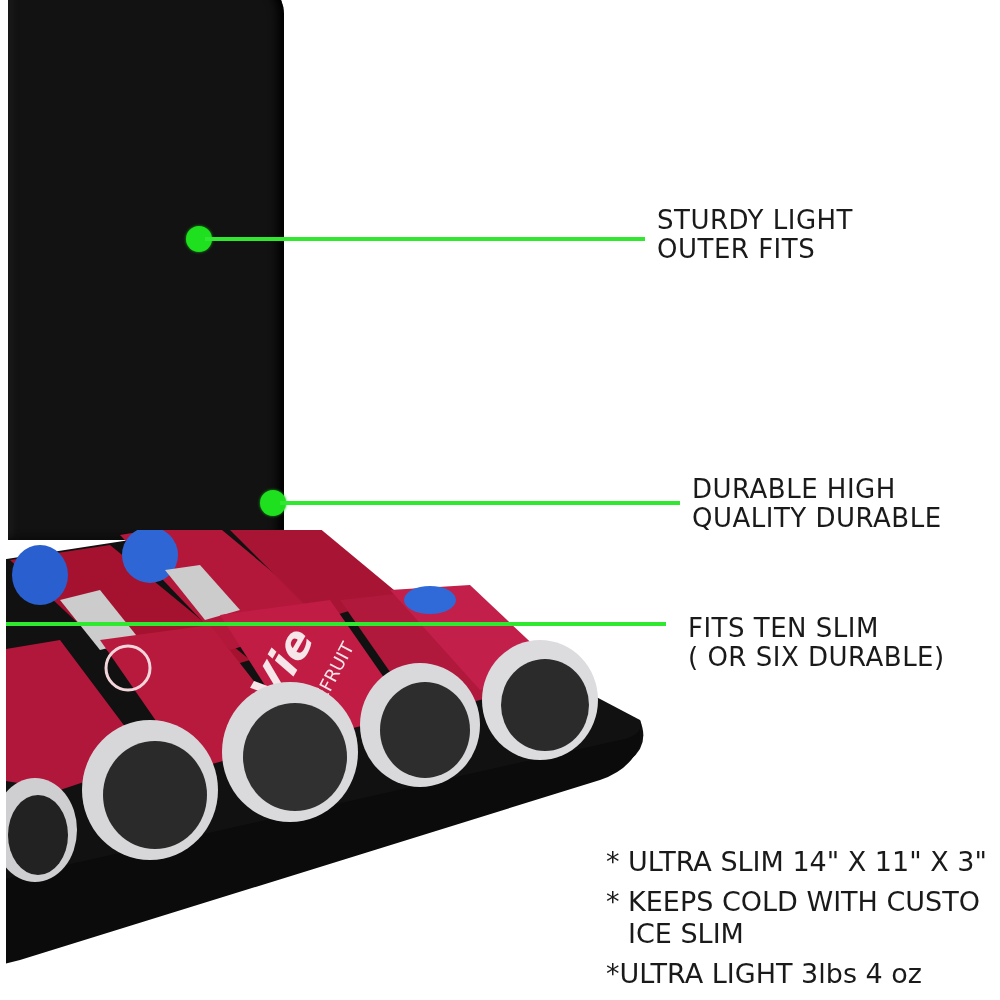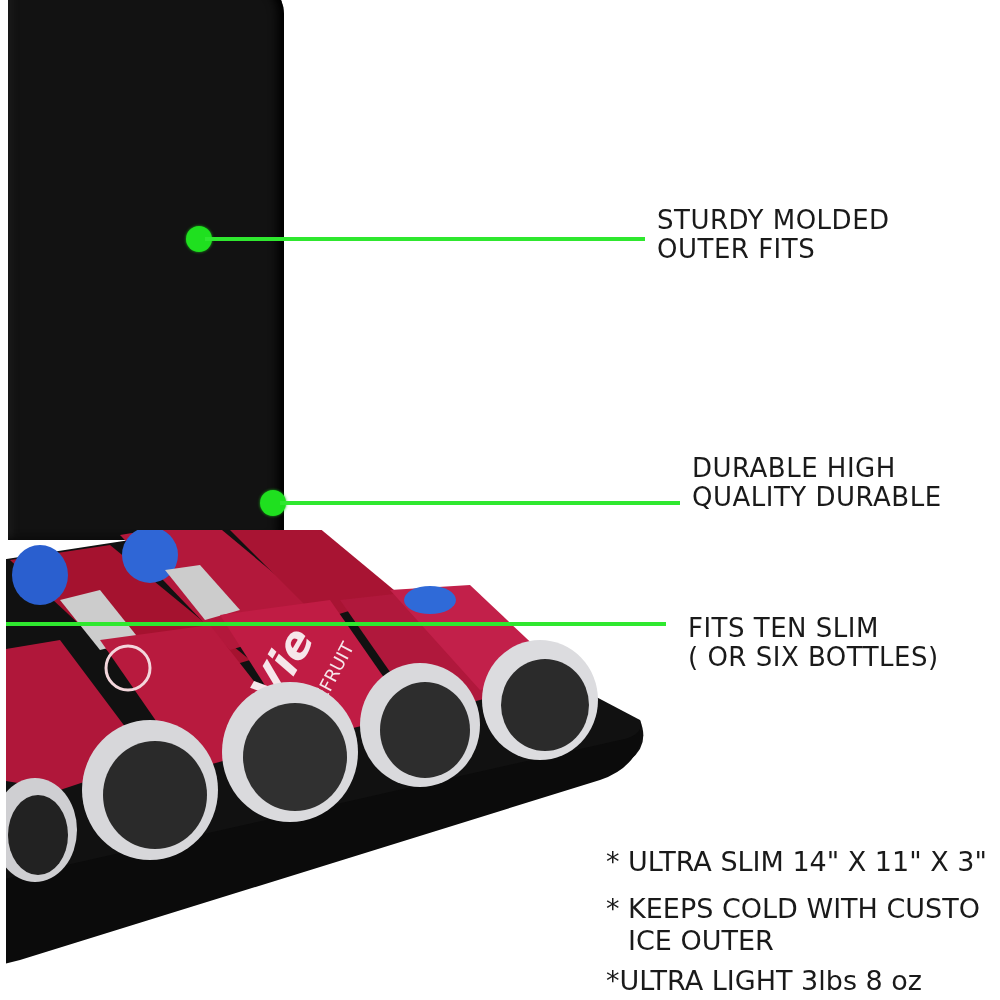--- a/index.html
+++ b/index.html
@@ -61,35 +61,35 @@
     <ellipse cx="540" cy="700" rx="58" ry="60" fill="#dcdcdf"></ellipse>
       <ellipse cx="545" cy="705" rx="44" ry="46" fill="#2b2b2b"></ellipse>
   </g>
 </svg>
 
 <div class="abs lid-left-edge" style="width:6px;"></div>
 
 <div class="abs dot" style="left:186px; top:226px;"></div>
 <div class="abs callout-line" style="left:205px; top:237px; width:440px;"></div>
 <div class="abs label" style="left:657px; top:206px;">
-  <div>STURDY MOLDED</div>
+  <div>STURDY LIGHT</div>
   <div>OUTER FITS</div>
 </div>
 
 <div class="abs dot" style="left:260px; top:490px;"></div>
 <div class="abs callout-line" style="left:280px; top:501px; width:400px;"></div>
-<div class="abs label" style="left:692px; top:454px;">
+<div class="abs label" style="left:692px; top:475px;">
   <div>DURABLE HIGH</div>
   <div>QUALITY DURABLE</div>
 </div>
 
 <div class="abs callout-line" style="left:6px; top:622px; width:660px;"></div>
 <div class="abs label" style="left:688px; top:614px;">
   <div>FITS TEN SLIM</div>
-  <div>( OR SIX BOTTLES)</div>
+  <div>( OR SIX DURABLE)</div>
 </div>
 
 <div class="abs" style="left:606px; top:846px;">
   <div class="bullet">* ULTRA SLIM 14" X 11" X 3"</div>
-  <div class="bullet" style="margin-top:15px;">* KEEPS COLD WITH CUSTO</div>
-  <div class="bullet" style="padding-left:22px;">ICE OUTER</div>
-  <div class="bullet" style="margin-top:8px;">*ULTRA LIGHT  3lbs 8 oz</div>
+  <div class="bullet" style="margin-top:8px;">* KEEPS COLD WITH CUSTO</div>
+  <div class="bullet" style="padding-left:22px;">ICE SLIM</div>
+  <div class="bullet" style="margin-top:8px;">*ULTRA LIGHT  3lbs 4 oz</div>
 </div>
 
 </body></html>

